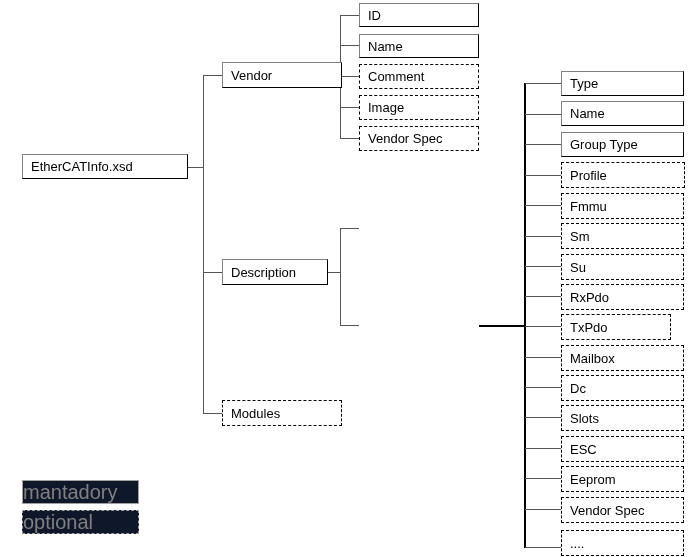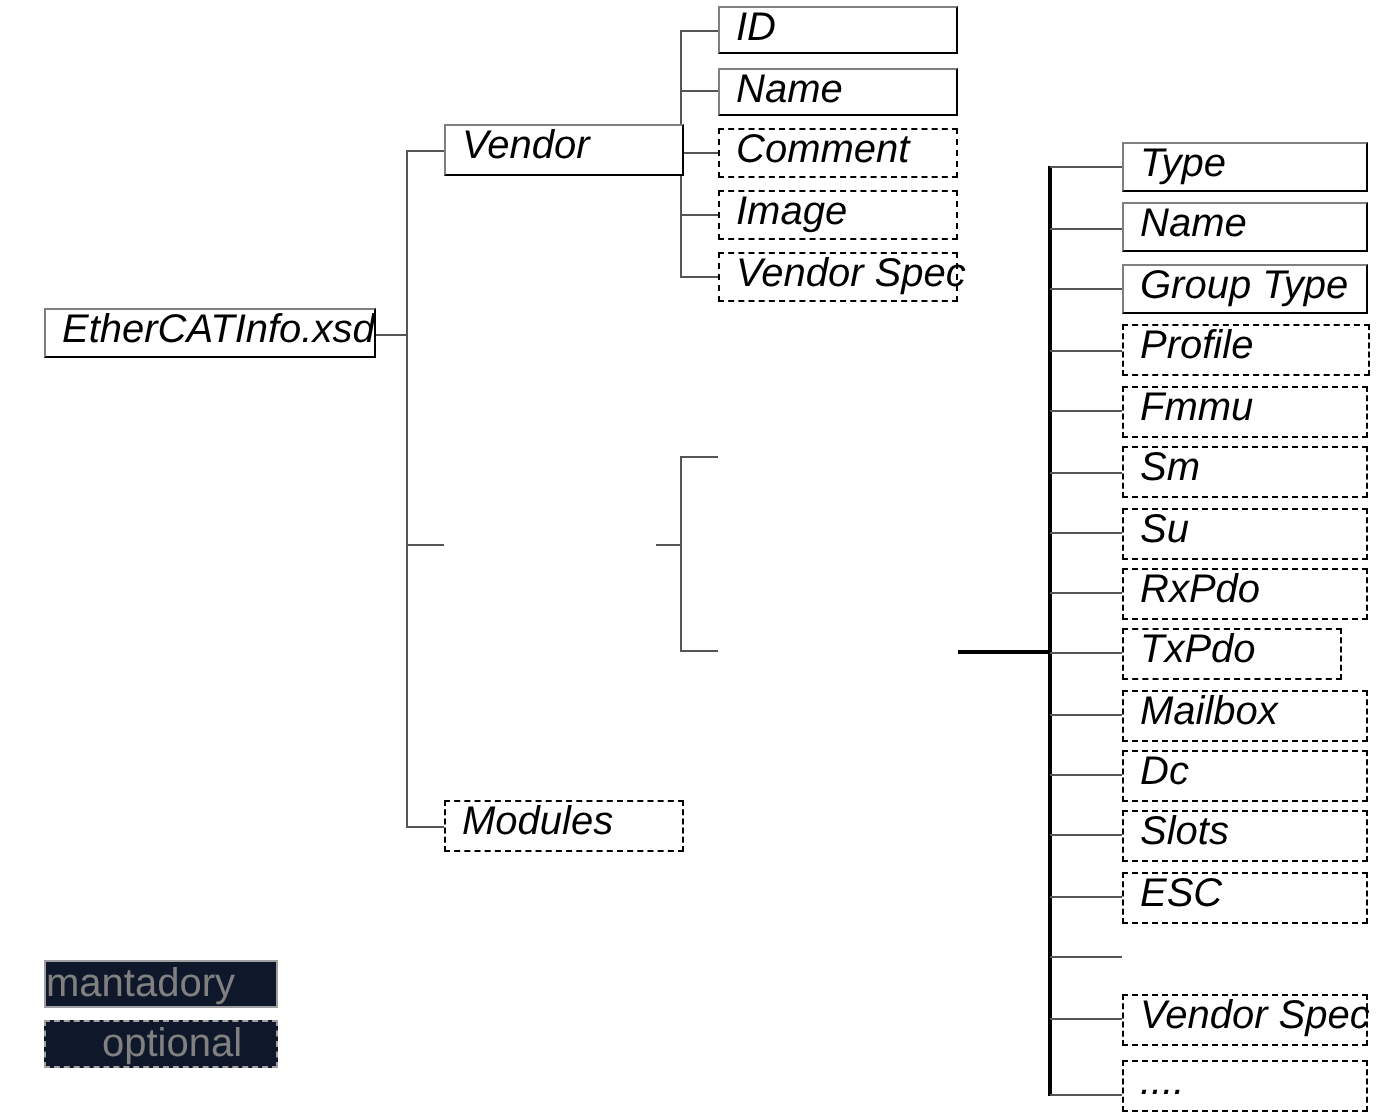--- a/index.html
+++ b/index.html
@@ -13,27 +13,27 @@
     height: 557px;
     background: #ffffff;
     font-family: "Liberation Sans", sans-serif;
     overflow: hidden;
   }
   
   .node {
     position: absolute;
     box-sizing: border-box;
     background: #ffffff;
-    font-size: 20px;
+    font-size: 13px;
     line-height: 1;
     color: #000000;
     display: flex;
+    align-items: center;
     padding-left: 8px;
     white-space: nowrap;
-    font-style: italic;
   }
   .node.solid {
     border-top: 1px solid #808080;
     border-left: 1px solid #808080;
     border-right: 1px solid #000000;
     border-bottom: 1px solid #000000;
   }
   .node.dashed {
     border: 1px dashed #000000;
   }
@@ -47,21 +47,20 @@
     display: flex;
     align-items: center;
     justify-content: flex-start;
     white-space: nowrap;
   }
   .legend-box.solid {
     border: 1px solid #a0a0a0;
   }
   .legend-box.dashed {
     border: 1px dashed #a0a0a0;
-    padding-left: 28px;
   }
   
   .hline {
     position: absolute;
     height: 0;
     border-top: 1px solid #555555;
   }
   .hline.thick {
     border-top: 2px solid #000000;
   }
@@ -121,20 +120,23 @@
   <div class="hline" style="left:525px; top:509px; width:36px;"></div>
   <div class="hline" style="left:525px; top:547px; width:36px;"></div>
 
   <div class="node solid" style="left:22px; top:154px; width:166px; height:25px;">
     <span>EtherCATInfo.xsd</span>
   </div>
 
   <div class="node solid" style="left:222px; top:62px; width:120px; height:26px;">
     <span>Vendor</span>
   </div>
+  <div class="node solid" style="left:222px; top:259px; width:106px; height:26px;">
+    <span>Description</span>
+  </div>
   <div class="node dashed" style="left:222px; top:400px; width:120px; height:26px;">
     <span>Modules</span>
   </div>
 
   <div class="node solid" style="left:359px; top:3px; width:120px; height:24px;">
     <span>ID</span>
   </div>
   <div class="node solid" style="left:359px; top:34px; width:120px; height:24px;">
     <span>Name</span>
   </div>
@@ -181,20 +183,23 @@
   </div>
   <div class="node dashed" style="left:561px; top:375px; width:123px; height:26px;">
     <span>Dc</span>
   </div>
   <div class="node dashed" style="left:561px; top:405px; width:123px; height:26px;">
     <span>Slots</span>
   </div>
   <div class="node dashed" style="left:561px; top:436px; width:123px; height:26px;">
     <span>ESC</span>
   </div>
+  <div class="node dashed" style="left:561px; top:466px; width:123px; height:26px;">
+    <span>Eeprom</span>
+  </div>
   <div class="node dashed" style="left:561px; top:497px; width:123px; height:26px;">
     <span>Vendor Spec</span>
   </div>
   <div class="node dashed" style="left:561px; top:530px; width:123px; height:26px;">
     <span>....</span>
   </div>
 
   <div class="legend-box solid" style="left:22px; top:480px; width:117px; height:24px;">
     <span>mantadory</span>
   </div>

